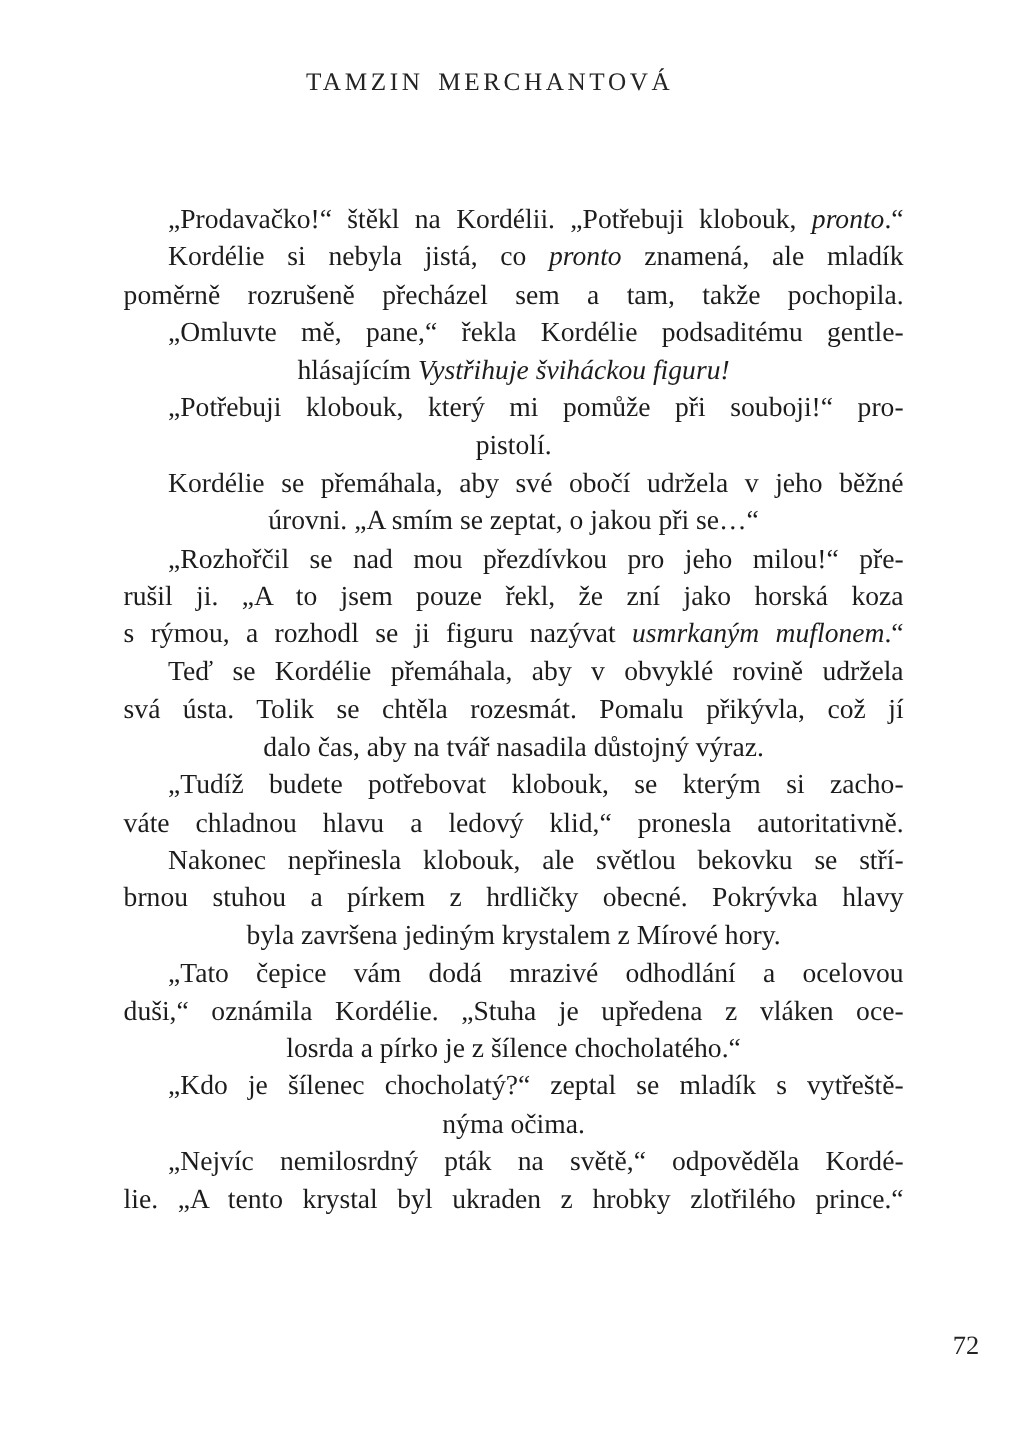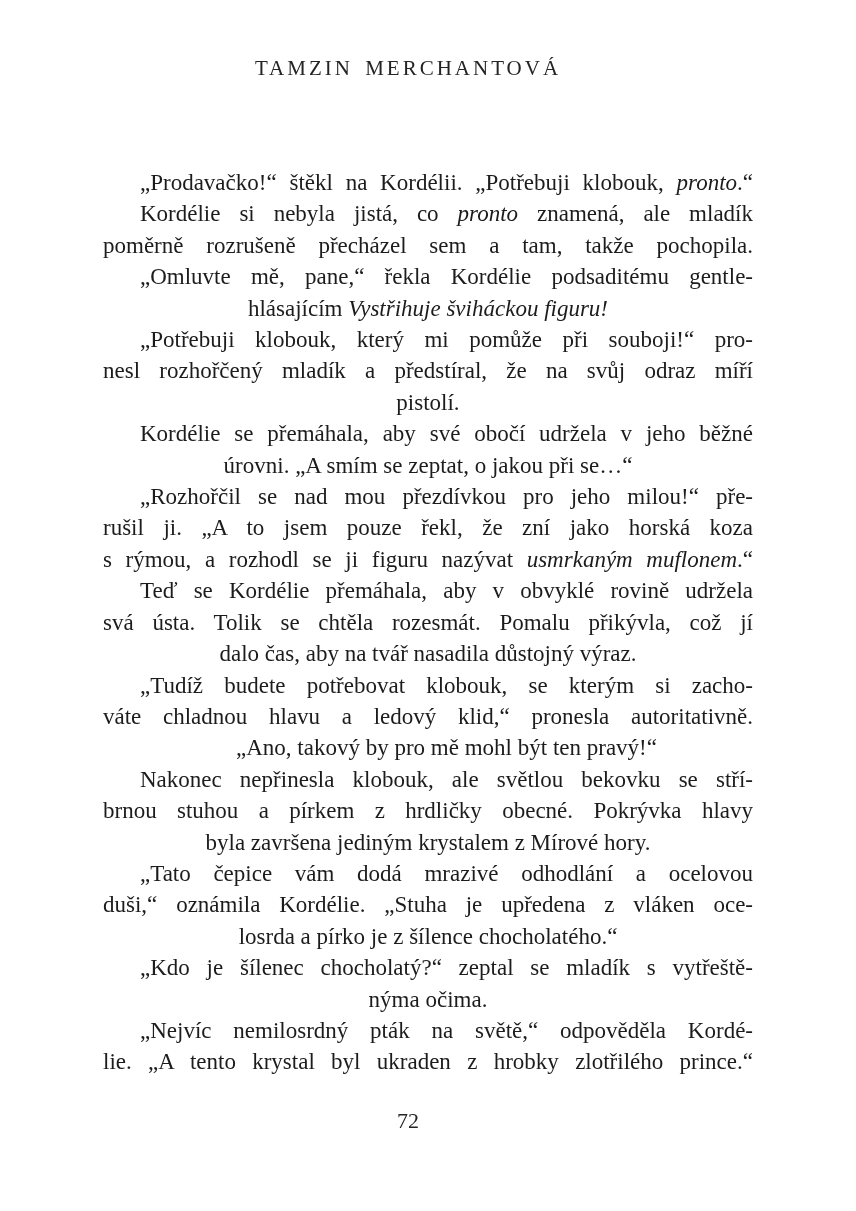--- a/index.html
+++ b/index.html
@@ -48,51 +48,49 @@
     text-indent: 37px;
   }
   .it {
     font-style: italic;
   }
   .page-number {
     position: absolute;
     top: 1108px;
     left: 0;
     width: 100%;
-    text-align: center;
+    text-align: right;
     font-size: 22px;
     color: #242424;
   }
 </style>
 </head>
 <body>
 
 <div class="page" style="background: rgb(255, 255, 255); color: rgb(28, 28, 28);">
   <div class="running-header">TAMZIN MERCHANTOVÁ</div>
 
   <div class="text-block">
       <div class="text-line just indent"><span>„Prodavačko!“ štěkl na Kordélii. „Potřebuji klobouk, </span><span class="it">pronto</span><span>.“</span></div>
       <div class="text-line just indent"><span>Kordélie si nebyla jistá, co </span><span class="it">pronto</span><span> znamená, ale mladík</span></div>
       <div class="text-line just"><span>poměrně rozrušeně přecházel sem a tam, takže pochopila.</span></div>
       <div class="text-line just indent"><span>„Omluvte mě, pane,“ řekla Kordélie podsaditému gentle-</span></div>
       <div class="text-line"><span>hlásajícím </span><span class="it">Vystřihuje šviháckou figuru!</span></div>
       <div class="text-line just indent"><span>„Potřebuji klobouk, který mi pomůže při souboji!“ pro-</span></div>
-      <div class="text-line just"><span>nesl rozhořčený mladík a předstíral, že na svůj odraz míří</span></div>
       <div class="text-line"><span>pistolí.</span></div>
       <div class="text-line just indent"><span>Kordélie se přemáhala, aby své obočí udržela v jeho běžné</span></div>
       <div class="text-line"><span>úrovni. „A smím se zeptat, o jakou při se…“</span></div>
       <div class="text-line just indent"><span>„Rozhořčil se nad mou přezdívkou pro jeho milou!“ pře-</span></div>
       <div class="text-line just"><span>rušil ji. „A to jsem pouze řekl, že zní jako horská koza</span></div>
       <div class="text-line just"><span>s rýmou, a rozhodl se ji figuru nazývat </span><span class="it">usmrkaným muflonem</span><span>.“</span></div>
       <div class="text-line just indent"><span>Teď se Kordélie přemáhala, aby v obvyklé rovině udržela</span></div>
       <div class="text-line just"><span>svá ústa. Tolik se chtěla rozesmát. Pomalu přikývla, což jí</span></div>
       <div class="text-line"><span>dalo čas, aby na tvář nasadila důstojný výraz.</span></div>
       <div class="text-line just indent"><span>„Tudíž budete potřebovat klobouk, se kterým si zacho-</span></div>
       <div class="text-line just"><span>váte chladnou hlavu a ledový klid,“ pronesla autoritativně.</span></div>
-      <div class="text-line indent"><span>„Ano, takový by pro mě mohl být ten pravý!“</span></div>
       <div class="text-line just indent"><span>Nakonec nepřinesla klobouk, ale světlou bekovku se stří-</span></div>
       <div class="text-line just"><span>brnou stuhou a pírkem z hrdličky obecné. Pokrývka hlavy</span></div>
       <div class="text-line"><span>byla završena jediným krystalem z Mírové hory.</span></div>
       <div class="text-line just indent"><span>„Tato čepice vám dodá mrazivé odhodlání a ocelovou</span></div>
       <div class="text-line just"><span>duši,“ oznámila Kordélie. „Stuha je upředena z vláken oce-</span></div>
       <div class="text-line"><span>losrda a pírko je z šílence chocholatého.“</span></div>
       <div class="text-line just indent"><span>„Kdo je šílenec chocholatý?“ zeptal se mladík s vytřeště-</span></div>
       <div class="text-line"><span>nýma očima.</span></div>
       <div class="text-line just indent"><span>„Nejvíc nemilosrdný pták na světě,“ odpověděla Kordé-</span></div>
       <div class="text-line just"><span>lie. „A tento krystal byl ukraden z hrobky zlotřilého prince.“</span></div>

